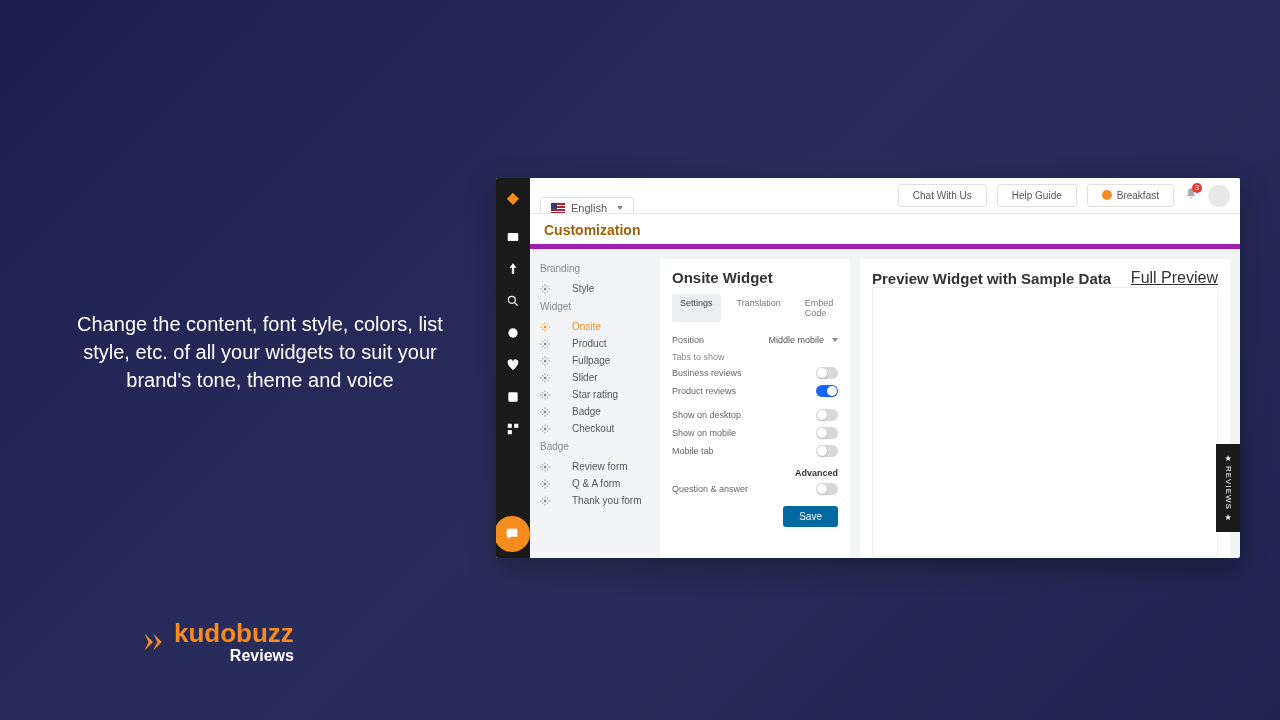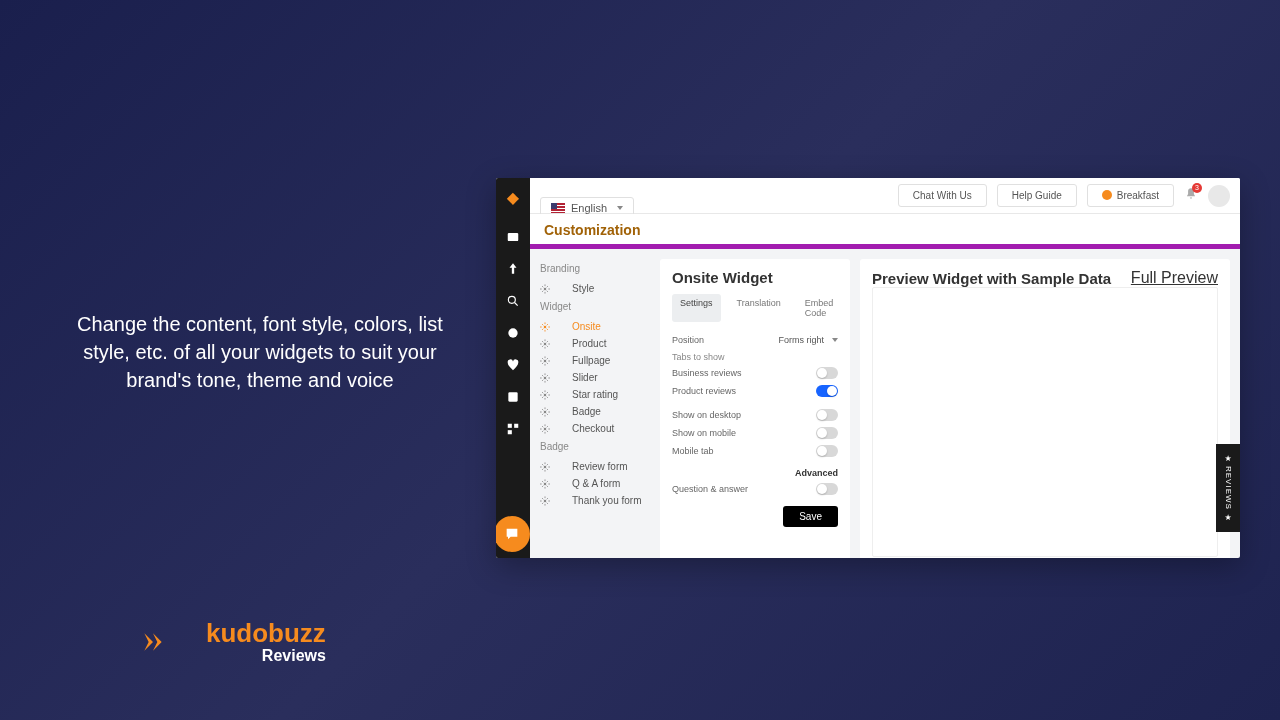--- a/index.html
+++ b/index.html
@@ -6,21 +6,21 @@
 body { width: 1280px; height: 720px; background: linear-gradient(135deg, #1a1f4d 0%, #2a2e5c 50%, #1e2350 100%); position: relative; overflow: hidden; }
 
 .promo-text { position: absolute; left: 60px; top: 310px; width: 400px; color: #fff; text-align: center; }
 .promo-title { font-size: 40px; font-weight: 300; margin-bottom: 24px; }
 .promo-desc { font-size: 20px; font-weight: 300; line-height: 1.4; }
 
 .logo-block { position: absolute; left: 140px; bottom: 55px; display: flex; align-items: center; gap: 8px; }
 .logo-block svg { width: 26px; height: 26px; }
 .logo-text { color: #f68b1e; font-size: 26px; font-weight: 600; }
 .logo-sub { color: #fff; font-size: 16px; font-weight: 600; text-align: right; margin-top: -2px; }
-.logo-col { display: flex; flex-direction: column; margin-left: 32px; }
+.logo-col { display: flex; flex-direction: column; }
 
 .app { position: absolute; left: 496px; top: 178px; width: 744px; height: 380px; background: #f3f4f6; border-radius: 2px; overflow: hidden; display: flex; box-shadow: 0 8px 30px rgba(0,0,0,.3); }
 
 .rail { width: 34px; background: #1a1a1a; display: flex; flex-direction: column; align-items: center; padding-top: 10px; position: relative; }
 .rail-logo { color: #f68b1e; font-size: 16px; margin-bottom: 14px; }
 .rail-icon { width: 20px; height: 20px; margin: 6px 0; display: flex; align-items: center; justify-content: center; color: #fff; font-size: 11px; }
 .rail-icon svg { width: 14px; height: 14px; fill: #fff; }
 
 .chat-fab { position: absolute; left: -2px; bottom: 6px; width: 36px; height: 36px; background: #f68b1e; border-radius: 50%; display: flex; align-items: center; justify-content: center; }
 .chat-fab svg { width: 16px; height: 16px; fill: #fff; }
@@ -64,21 +64,21 @@
 .row { display: flex; justify-content: space-between; align-items: center; font-size: 9px; color: #666; padding: 3px 0; }
 .mini-sel { display: flex; align-items: center; gap: 4px; font-size: 9px; color: #555; }
 .subhead { font-size: 9px; color: #888; margin: 4px 0 2px; }
 .subhead.strong { color: #333; font-weight: 700; margin-top: 8px; text-align: right; }
 
 .toggle { width: 22px; height: 12px; border-radius: 7px; background: #d8d8d8; position: relative; }
 .toggle::after { content: ""; position: absolute; width: 10px; height: 10px; background: #fff; border-radius: 50%; top: 1px; left: 1px; box-shadow: 0 1px 2px rgba(0,0,0,.2); }
 .toggle.on { background: #1764ff; }
 .toggle.on::after { left: 11px; }
 
-.save-btn { background: #000000; color: #fff; border: none; border-radius: 3px; padding: 5px 16px; font-size: 10px; margin-top: 8px; float: right; }
+.save-btn { background: #0369a1; color: #fff; border: none; border-radius: 3px; padding: 5px 16px; font-size: 10px; margin-top: 8px; float: right; }
 
 .preview-card { flex: 1; }
 .preview-head { display: flex; justify-content: space-between; align-items: center; }
 .full-prev { font-size: 16px; text-decoration: underline; color: #333; }
 .preview-body { border: 1px solid #eee; border-radius: 2px; height: 270px; }
 
 .reviews-tab { position: absolute; right: 0; bottom: 26px; width: 24px; height: 88px; background: #1a1a1a; color: #fff; font-size: 8px; display: flex; flex-direction: column; align-items: center; justify-content: center; gap: 3px; }
 .reviews-tab .rt-text { writing-mode: vertical-rl; letter-spacing: 1px; }
 .star { font-size: 8px; }
 </style>
@@ -285,21 +285,21 @@
       <div class="card settings-card">
         <div class="card-title">Onsite Widget</div>
         <div class="tabs" id="settings-tabs">
             <div class="tab active">Settings</div>
             <div class="tab">Translation</div>
             <div class="tab">Embed Code</div>
           </div>
         <div class="row">
           <span>Position</span>
           <span class="mini-sel">
-            <span>Forms right</span>
+            <span>Middle mobile</span>
             <span class="caret"></span>
           </span>
         </div>
         <div class="subhead">Tabs to show</div>
         <div id="toggles1">
             <div class="row">
               <span>Business reviews</span>
               <span class="toggle"></span>
             </div>
             <div class="row">

